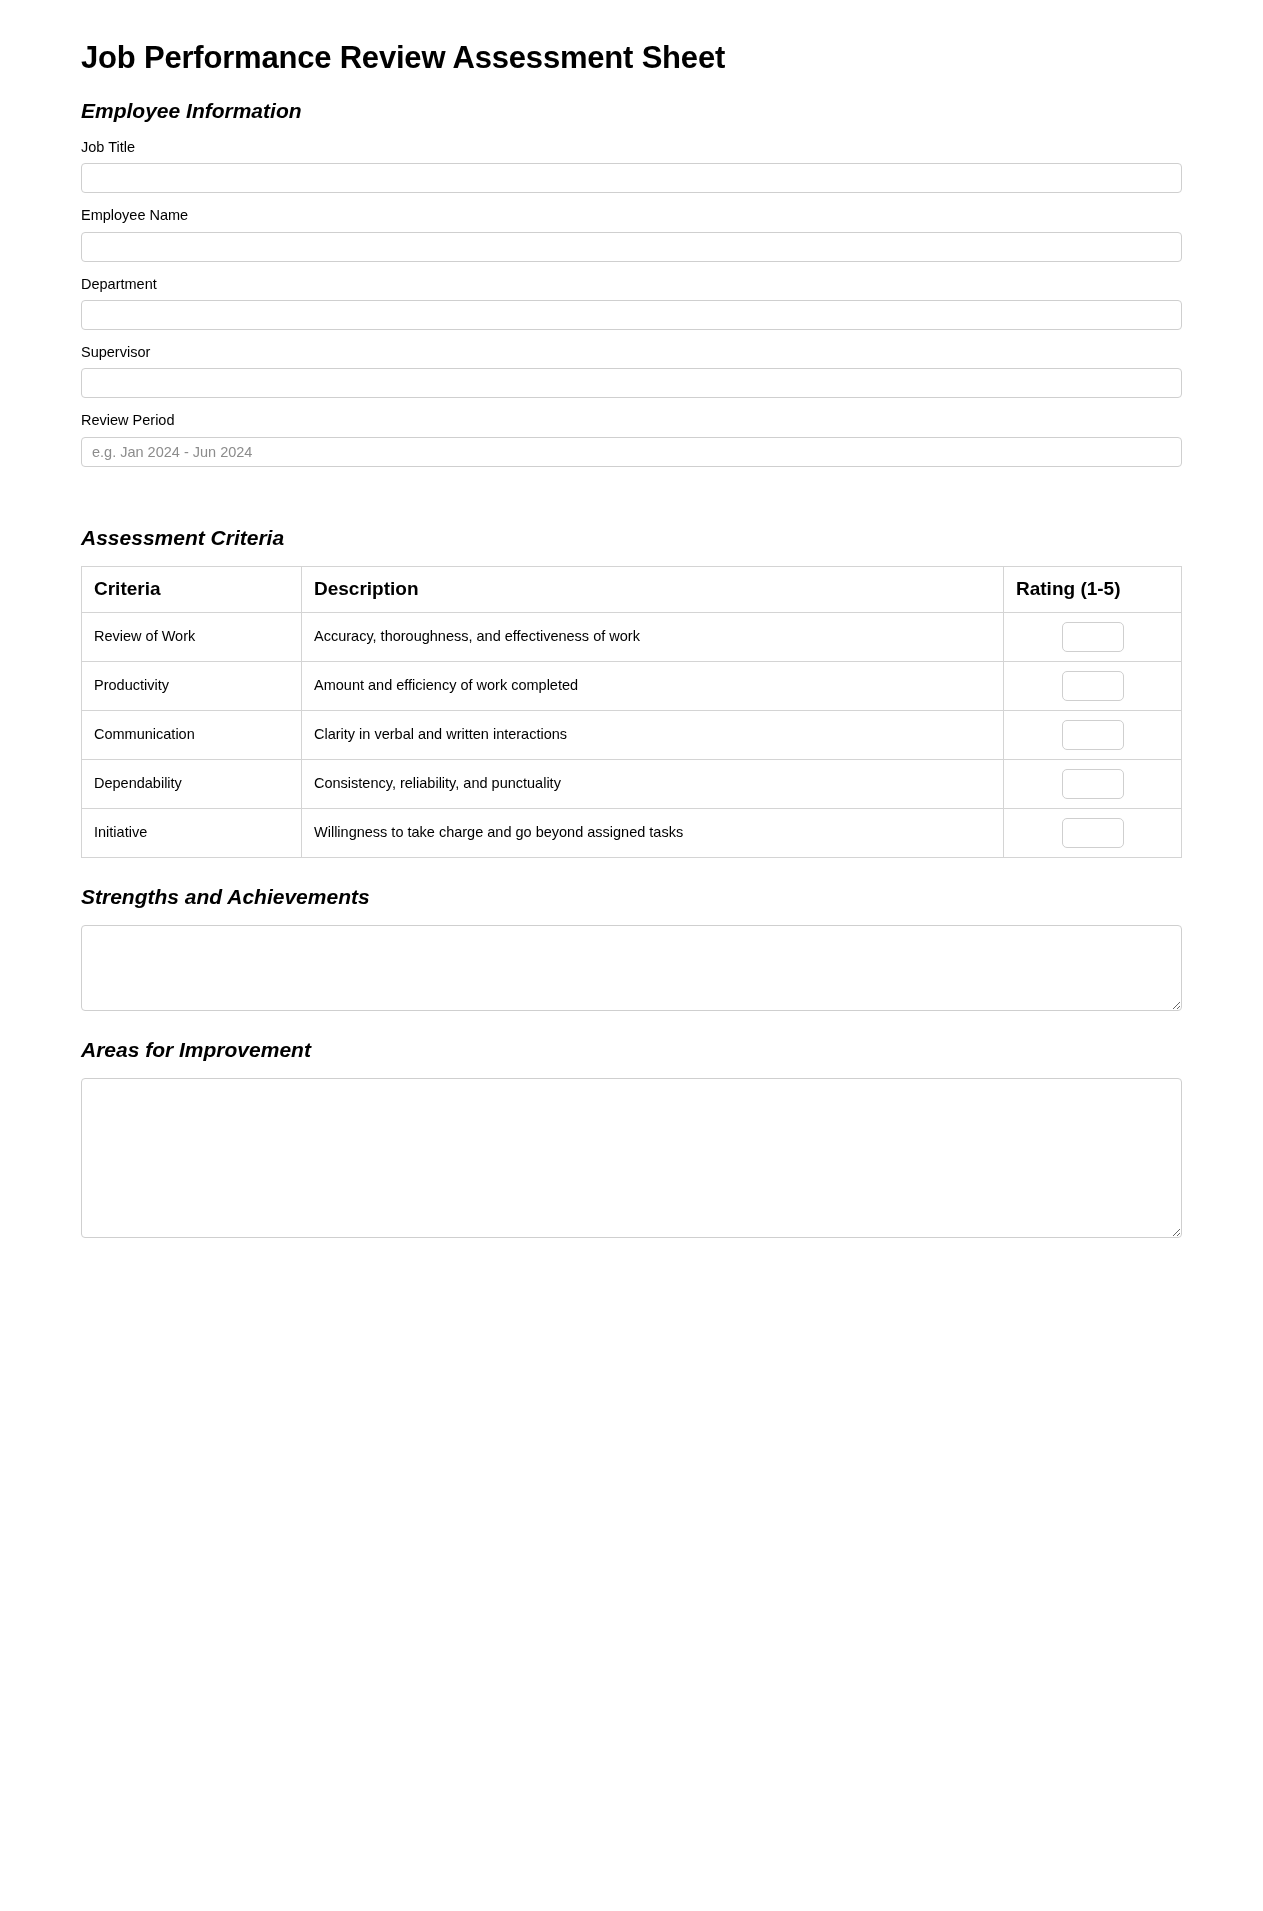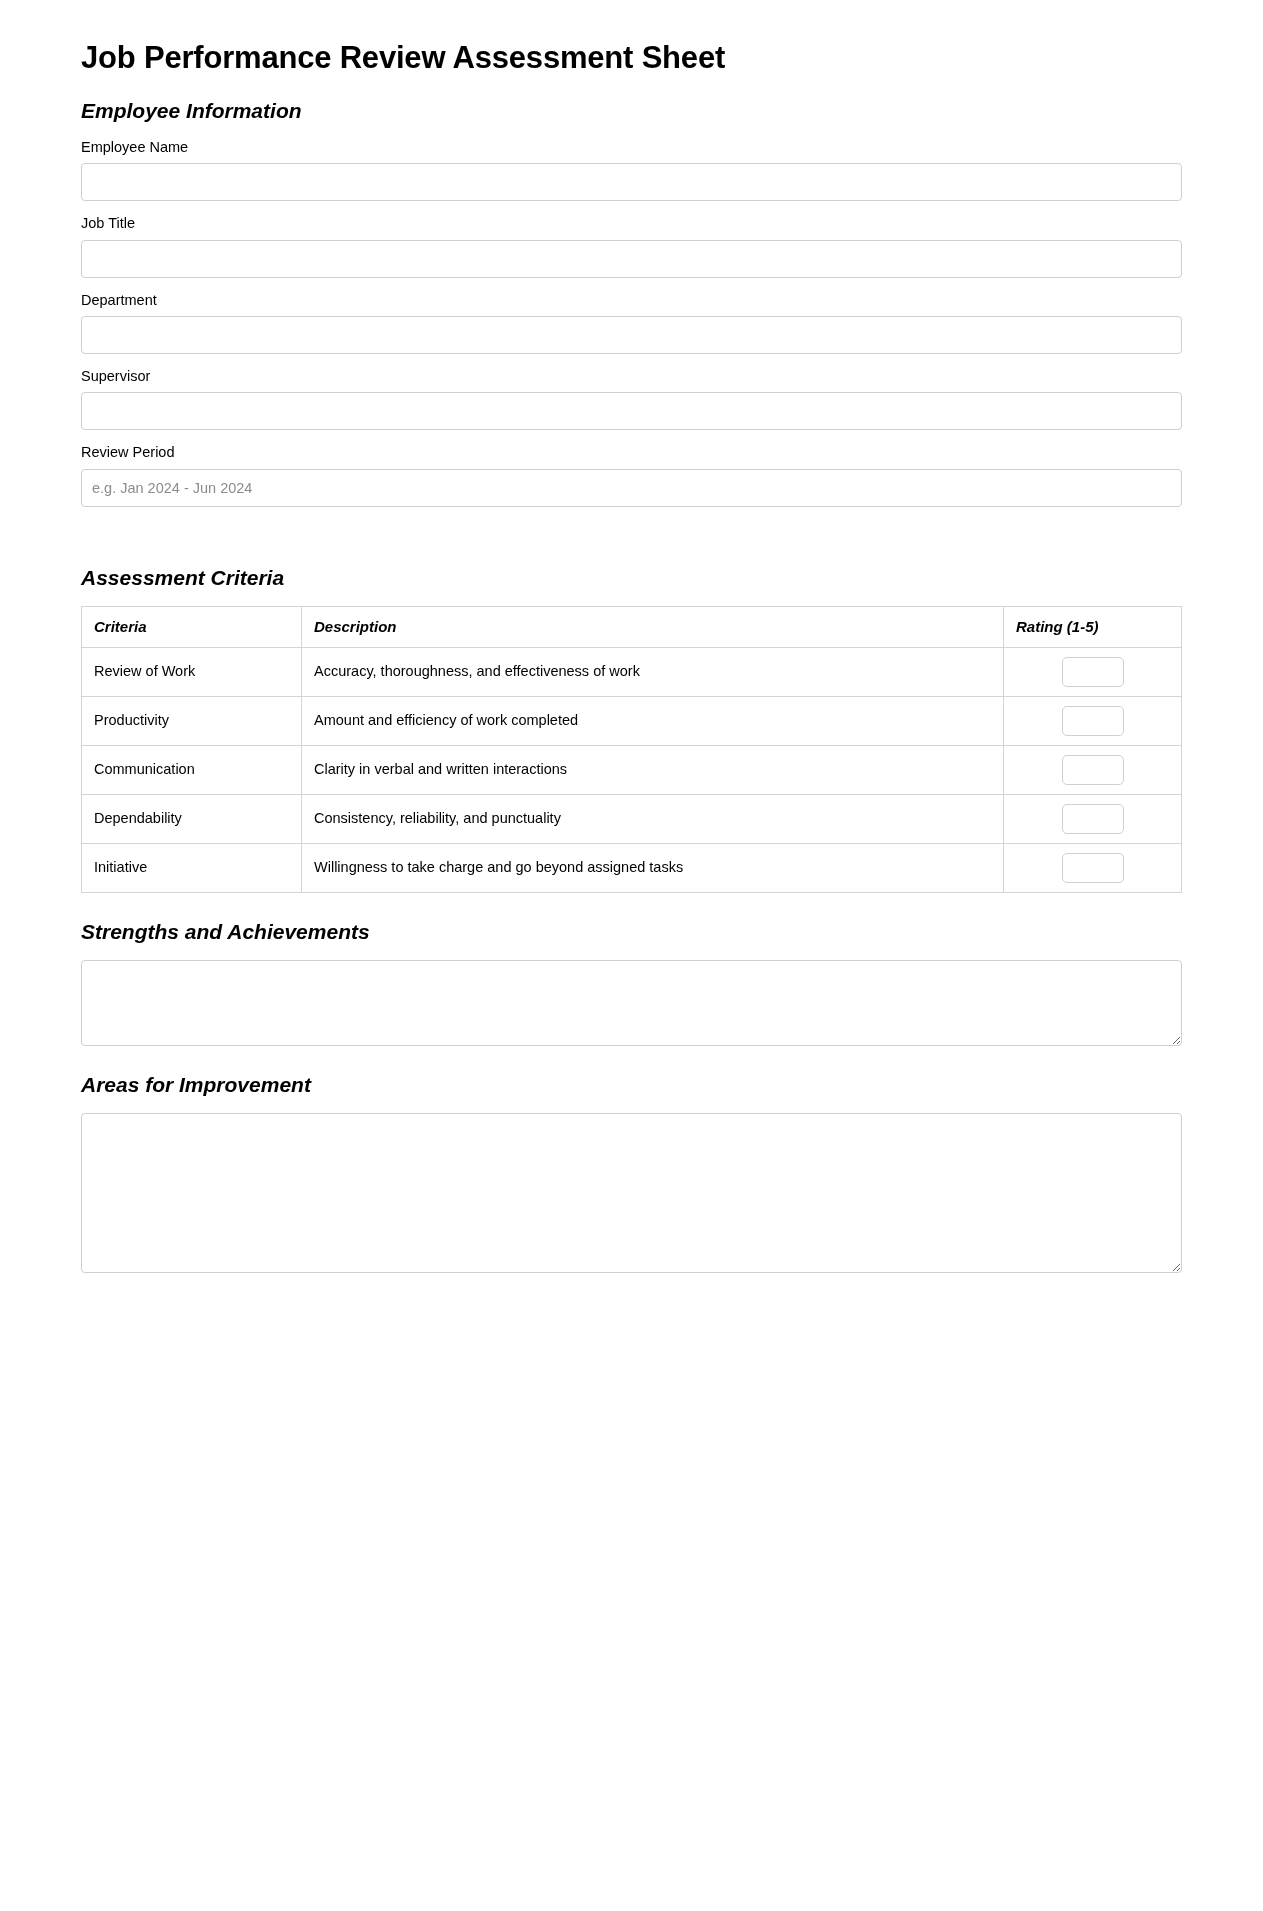--- a/index.html
+++ b/index.html
@@ -72,21 +72,21 @@
     font-size: 14.5px;
     font-weight: normal;
     color: #000000;
     margin-bottom: 7px;
     line-height: 1.2;
   }
 
   .text-input {
     display: block;
     width: 100%;
-    height: 38px;
+    height: 30px;
     box-sizing: border-box;
     border: 1px solid #cfcfcf;
     border-radius: 4px;
     background: #ffffff;
     padding: 4px 10px;
     font-family: "Liberation Sans", sans-serif;
     font-size: 14.5px;
     color: #000000;
     outline: none;
   }
@@ -104,28 +104,27 @@
     border-collapse: collapse;
     border: 1px solid #d4d4d4;
     table-layout: fixed;
     background: #ffffff;
   }
   table.criteria-table col.col-criteria { width: 220px; }
   table.criteria-table col.col-desc { width: auto; }
   table.criteria-table col.col-rating { width: 178px; }
 
   table.criteria-table th {
-    font-size: 15px;
+    font-size: 19px;
     font-weight: bold;
     text-align: left;
     padding: 11px 12px;
     border: 1px solid #d4d4d4;
     vertical-align: middle;
     line-height: 1.2;
-    font-style: italic;
   }
   table.criteria-table th.rating-head {
     text-align: left;
   }
   table.criteria-table td {
     font-size: 14.5px;
     font-weight: normal;
     padding: 14px 12px;
     border: 1px solid #d4d4d4;
     vertical-align: middle;
@@ -178,26 +177,26 @@
 <div class="page">
   <div class="sheet-clip">
     <div class="sheet">
 
       <h1 class="doc-title">Job Performance Review Assessment Sheet</h1>
 
       <div class="section">
         <h2 class="section-title">Employee Information</h2>
 
         <div class="field">
+          <label class="field-label">Job Title</label>
+          <input class="text-input" type="text" value="" style="">
+        </div>
+
+        <div class="field">
           <label class="field-label">Employee Name</label>
-          <input class="text-input" type="text" value="" style="">
-        </div>
-
-        <div class="field">
-          <label class="field-label">Job Title</label>
           <input class="text-input" type="text" value="" style="">
         </div>
 
         <div class="field">
           <label class="field-label">Department</label>
           <input class="text-input" type="text" value="" style="">
         </div>
 
         <div class="field">
           <label class="field-label">Supervisor</label>

